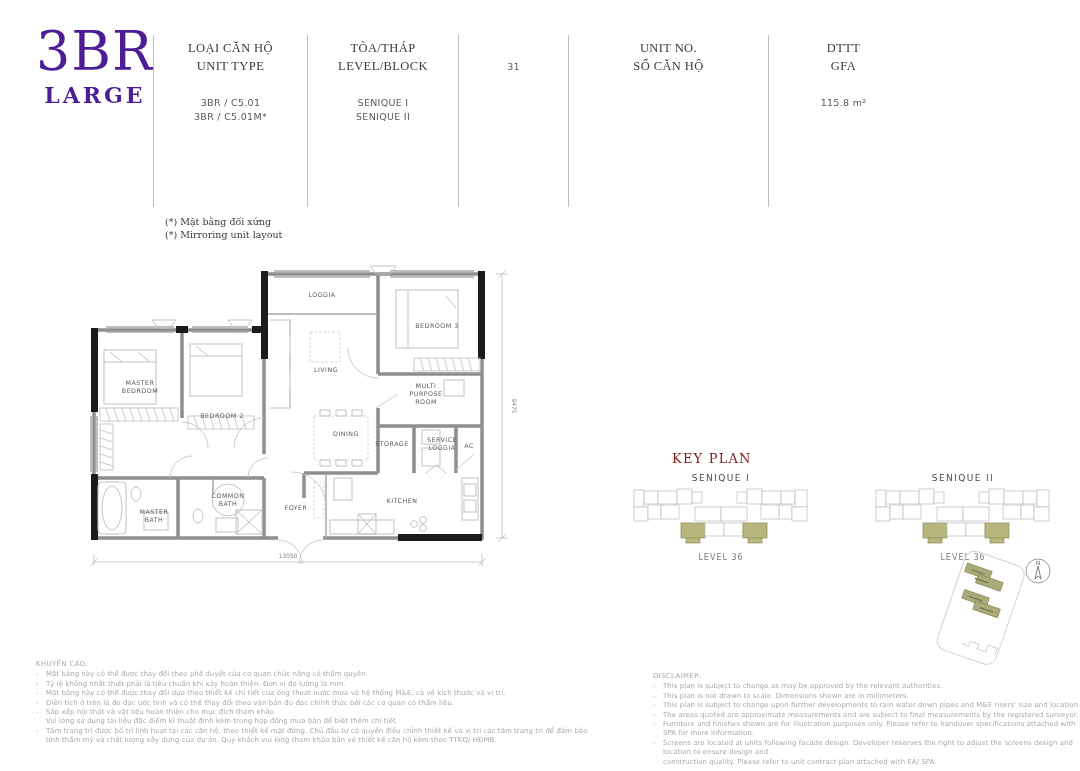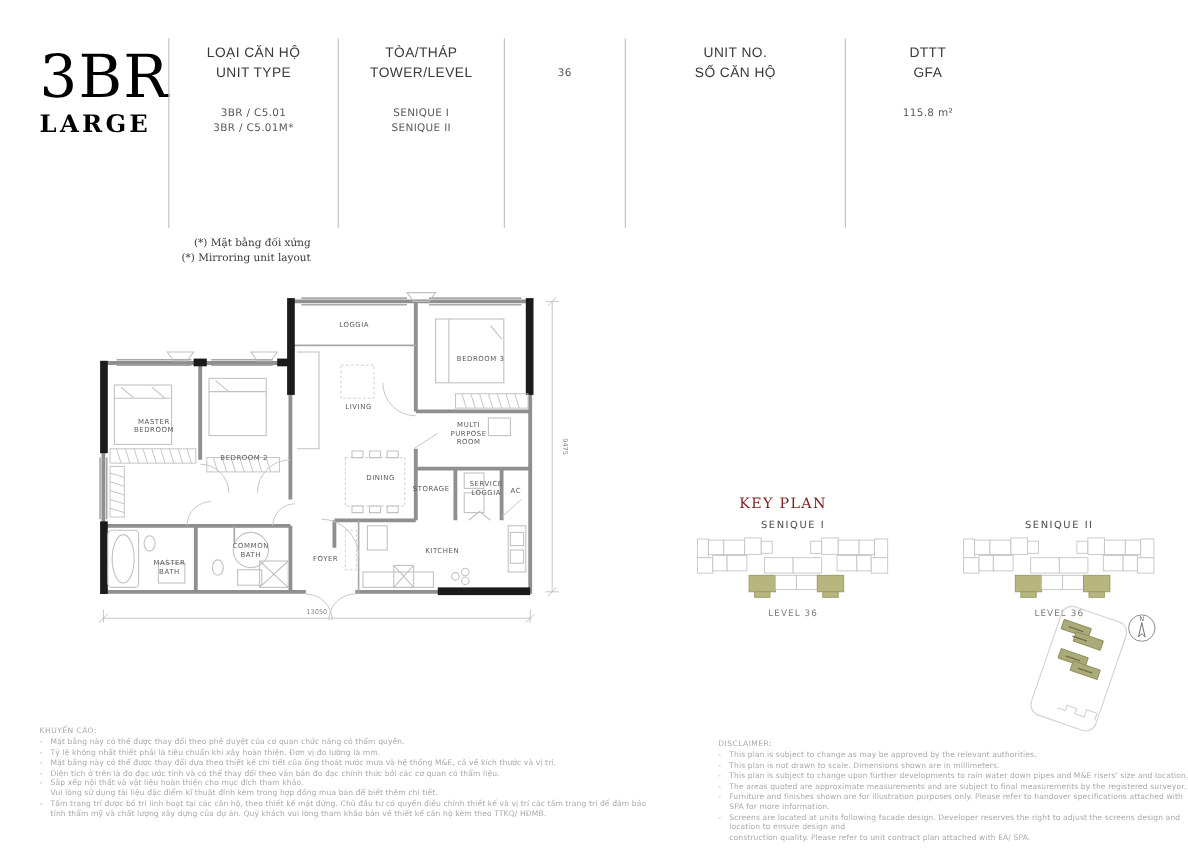--- a/index.html
+++ b/index.html
@@ -1,33 +1,33 @@
 <!DOCTYPE html>
 <html><head>
 <meta charset="utf-8">
 <style>
   * { margin:0; padding:0; box-sizing:border-box; }
   html,body { background:#ffffff; }
   .page { position:relative; width:1080px; height:771px; background:#fff;
           font-family:"DejaVu Sans", sans-serif; overflow:hidden; }
 
   
-  .title-block { position:absolute; left:36px; top:42px; color:#000000; }
+  .title-block { position:absolute; left:36px; top:24px; color:#4c1d95;text-align:center; }
   .title-main { font-family:"DejaVu Serif", serif; font-size:54px; line-height:56px; font-weight:400; letter-spacing:1px; }
   .title-sub  { font-family:"DejaVu Serif", serif; font-size:22px; line-height:26px; letter-spacing:3px; font-weight:700; margin-top:2px; }
 
   
   .spec-table { position:absolute; left:153px; top:35px; height:172px; display:flex; }
   .spec-col { border-left:1px solid #bdbdbd; text-align:center; padding-top:4px; }
   .spec-col.last { }
-  .spec-head { font-family:Liberation Sans, sans-serif; font-size:12.5px; line-height:18px; color:#3a3a3a; letter-spacing:0.4px;text-align:center; }
+  .spec-head { font-family:Liberation Serif, serif; font-size:12.5px; line-height:18px; color:#3a3a3a; letter-spacing:0.4px;text-align:center; }
   .spec-vals { margin-top:21px; font-size:9.5px; line-height:14px; color:#58595b; letter-spacing:0.3px; }
 
   .note-block { position:absolute; left:165px; top:216px; font-family:"DejaVu Serif", serif;
-                font-size:9.5px; line-height:12.5px; color:#3a3a3a;text-align:right; }
+                font-size:9.5px; line-height:12.5px; color:#3a3a3a; }
 
   
   .floorplan { position:absolute; left:78px; top:258px; }
   .room-label { font-family:"DejaVu Sans", sans-serif; font-size:6.3px; fill:#5a5a5a; letter-spacing:0.5px; text-anchor:middle; }
   .dim-label  { font-family:"DejaVu Sans", sans-serif; font-size:6px; fill:#8a8a8a; text-anchor:middle; }
   .wall  { stroke:#8f8f8f; stroke-width:3.5; fill:none; }
   .wallt { stroke:#a8a8a8; stroke-width:1.5; fill:none; }
   .blk   { fill:#1b1b1b; }
   .furn  { stroke:#c2c2c2; stroke-width:1; fill:none; }
   .furnd { stroke:#c9c9c9; stroke-width:0.8; fill:none; stroke-dasharray:2.5 2; }
@@ -77,30 +77,30 @@
           <div>UNIT TYPE</div>
         </div>
       <div class="spec-vals">
           <div>3BR / C5.01</div>
           <div>3BR / C5.01M*</div>
         </div>
     </div>
     <div class="spec-col" style="width:151px">
       <div class="spec-head">
           <div>TÒA/THÁP</div>
-          <div>TOWER/LEVEL</div>
+          <div>LEVEL/BLOCK</div>
         </div>
       <div class="spec-vals">
           <div>SENIQUE I</div>
           <div>SENIQUE II</div>
         </div>
     </div>
     <div class="spec-col" style="width:110px">
       <div class="spec-vals">
-          <div>36</div>
+          <div>31</div>
         </div>
     </div>
     <div class="spec-col" style="width:200px">
       <div class="spec-head">
           <div>UNIT NO.</div>
           <div>SỐ CĂN HỘ</div>
         </div>
     </div>
     <div class="spec-col last" style="width:150px">
       <div class="spec-head">

